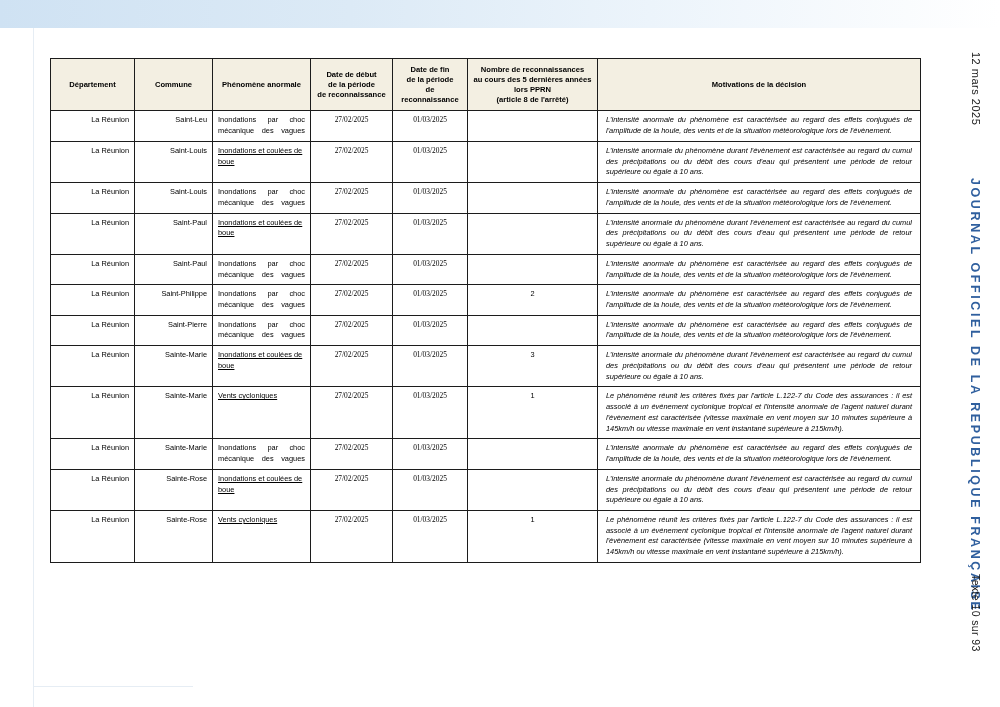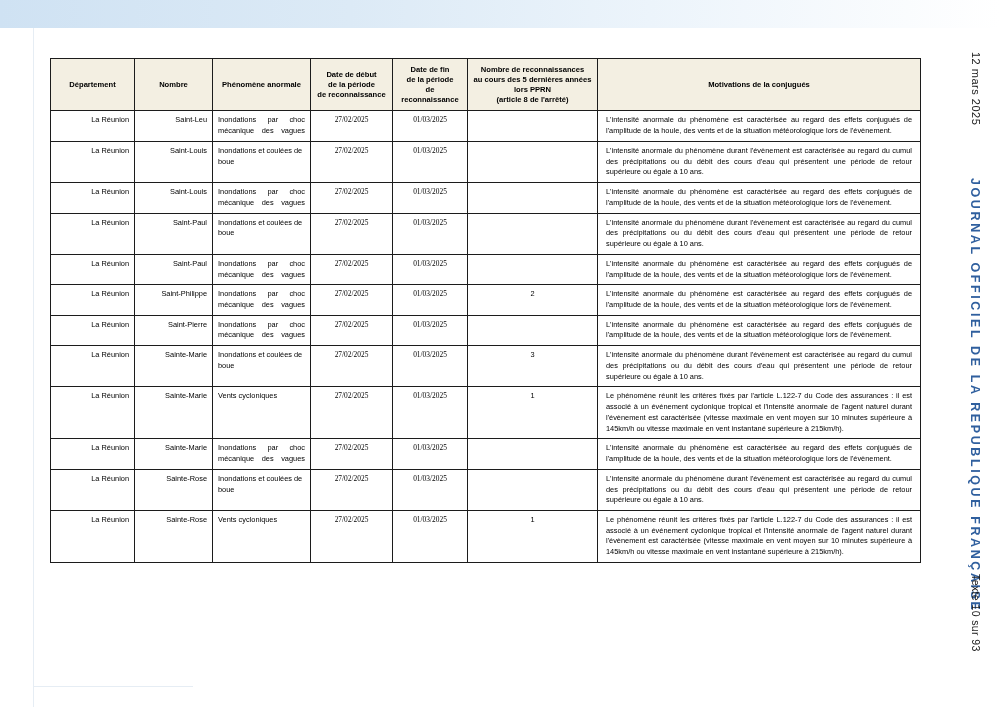--- a/index.html
+++ b/index.html
@@ -105,25 +105,25 @@
   .c-dep { width: 84px; }
   .c-com { width: 78px; }
   .c-phen { width: 98px; }
   .c-deb { width: 82px; }
   .c-fin { width: 75px; }
   .c-nb  { width: 130px; }
   .c-mot { width: 323px; }
 
   td.col-dep, td.col-com { text-align: right; white-space: nowrap; }
   td.col-phen { text-align: justify; text-align-last: justify; }
-  td.col-phen.nojust { text-align: left; text-align-last: left; }
+  td.col-phen.nojust { text-align: left; text-align-last: left; text-decoration: underline; }
   td.col-deb, td.col-fin { text-align: center; font-family: Liberation Serif, serif; }
   td.col-nb { text-align: center; }
   td.col-mot { text-align: justify; }
-  td.col-mot.pad { padding: 4px 8px 4px 8px; }
+  td.col-mot.pad { padding: 4px 8px 4px 8px; font-style: italic; }
 </style>
 </head>
 <body>
 
 <div class="page">
   <div class="top-band"></div>
   <div class="left-rule"></div>
   <div class="bottom-rule"></div>
 
   <div class="side-text side-date">12 mars 2025</div>
@@ -139,21 +139,21 @@
         <col class="c-fin">
         <col class="c-nb">
         <col class="c-mot">
     </colgroup>
     <thead>
       <tr>
         <th>
           <span>Département</span>
         </th>
         <th>
-          <span>Nombre</span>
+          <span>Commune</span>
         </th>
         <th>
           <span>Phénomène anormale</span>
         </th>
         <th>
           <div>Date de début</div>
           <div>de la période</div>
           <div>de reconnaissance</div>
         </th>
         <th>
@@ -161,21 +161,21 @@
           <div>de la période</div>
           <div>de reconnaissance</div>
         </th>
         <th>
           <div>Nombre de reconnaissances</div>
           <div>au cours des 5 dernières années</div>
           <div>lors PPRN</div>
           <div>(article 8 de l'arrêté)</div>
         </th>
         <th>
-          <span>Motivations de la conjugués</span>
+          <span>Motivations de la décision</span>
         </th>
       </tr>
     </thead>
     <tbody>
       <tr>
         <td class="col-dep">La Réunion</td>
         <td class="col-com">Saint-Leu</td>
         <td class="col-phen">Inondations par choc mécanique des vagues</td>
         <td class="col-deb">27/02/2025</td>
         <td class="col-fin">01/03/2025</td>

